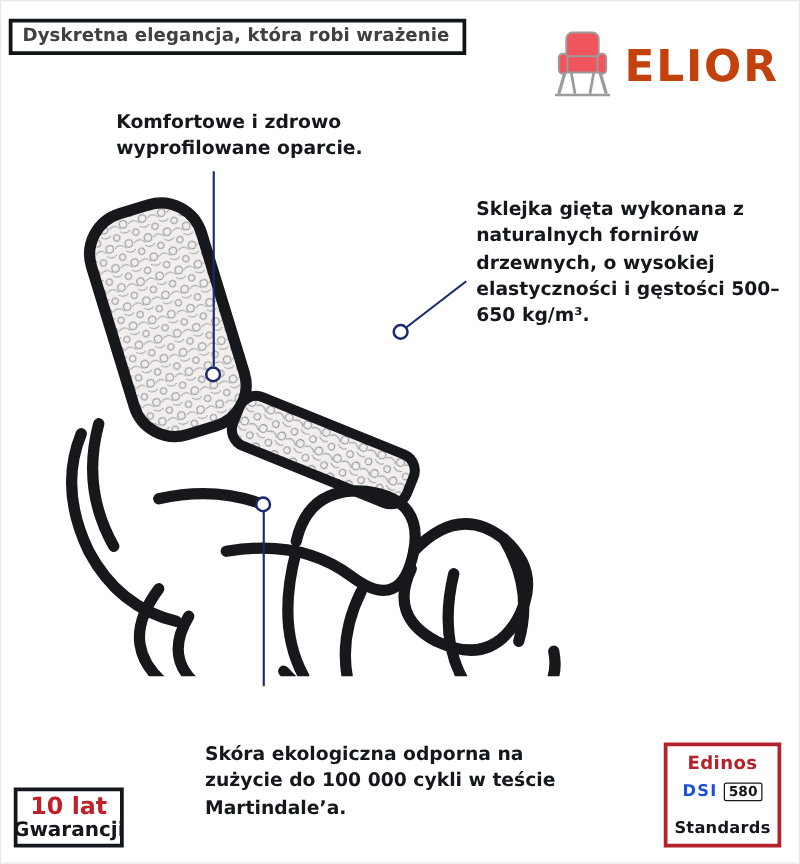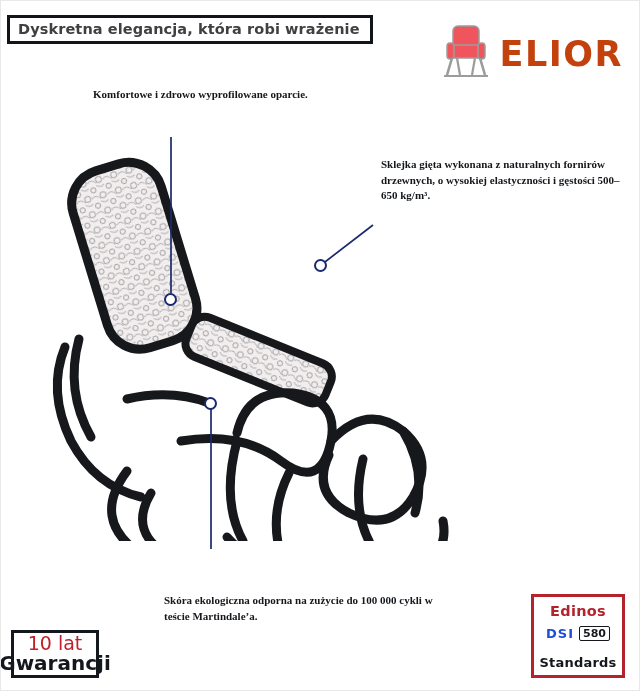--- a/index.html
+++ b/index.html
@@ -51,25 +51,24 @@
     font-size: 35px;
     font-weight: bold;
     color: #c2410c;
     letter-spacing: 1.5px;
     line-height: 1;
   }
 
   
   .callout {
     position: absolute;
-    font-size: 11px;
+    font-size: 15px;
     font-weight: bold;
     color: #14181d;
     line-height: 1.42;
-    font-family: Liberation Serif, serif;
   }
   #callout-back   { left: 92px;  top: 86px;  width: 240px; }
   #callout-ply    { left: 380px; top: 156px; width: 250px; }
   #callout-leath  { left: 163px; top: 548px; width: 290px; margin-top: 44px; }
 
   
   .dot {
     position: absolute;
     width: 13px;
     height: 13px;
@@ -93,25 +92,25 @@
     border: 3px solid #14181d;
     box-sizing: border-box;
     display: flex;
     flex-direction: column;
     align-items: center;
     justify-content: center;
     line-height: 1.05;
   }
   .badge-warranty .w-years {
     font-size: 19px;
-    font-weight: normal;
+    font-weight: bold;
     color: #c0202a;
   }
   .badge-warranty .w-label {
-    font-size: 20px;
+    font-size: 16px;
     font-weight: bold;
     color: #14181d;
   }
 
   .badge-edinos {
     position: absolute;
     right: 14px;
     bottom: 12px;
     width: 94px;
     height: 84px;

